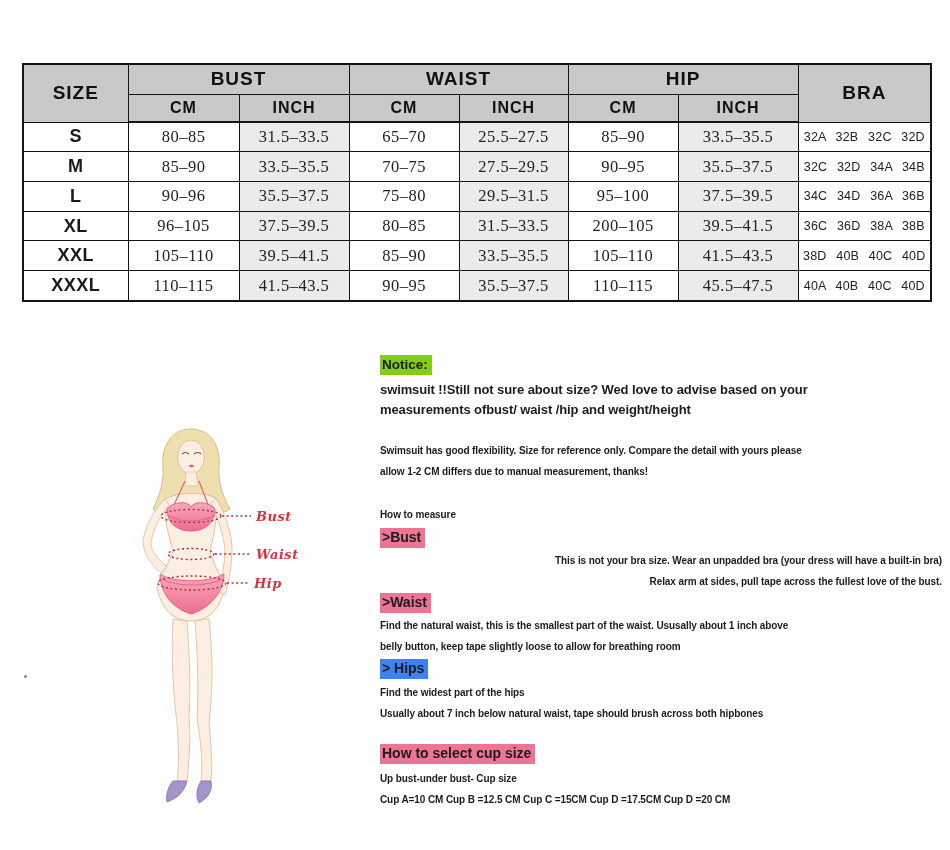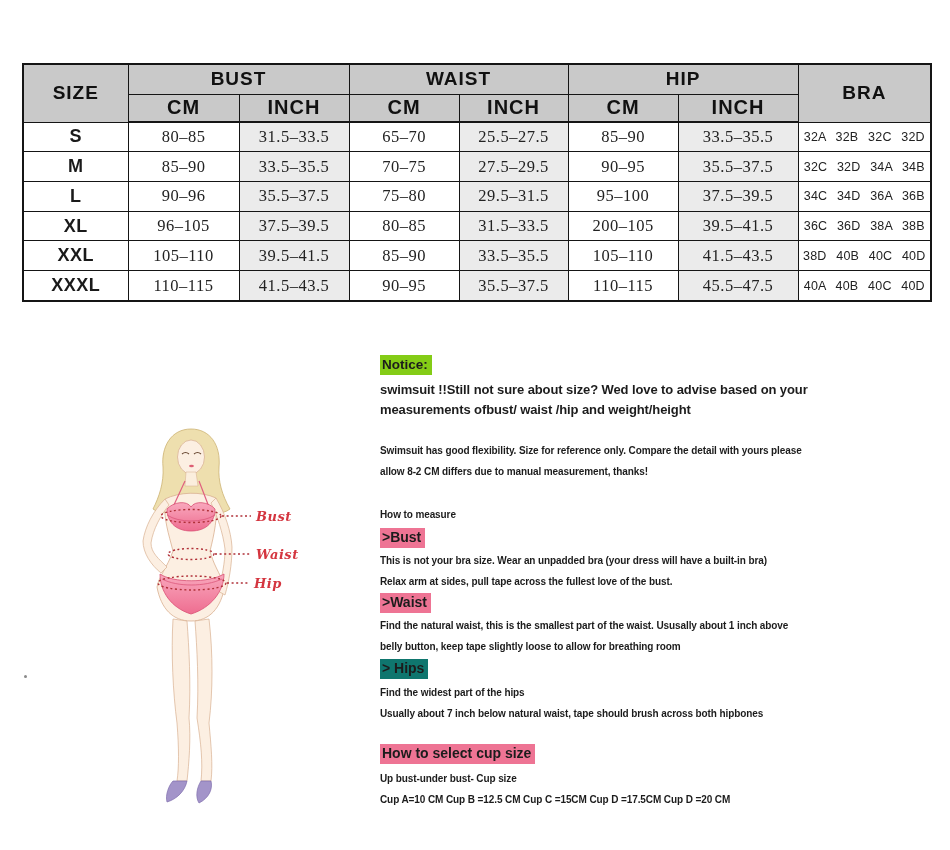--- a/index.html
+++ b/index.html
@@ -26,21 +26,21 @@
     padding:0; overflow:hidden;
   }
   .size-chart thead th {
     background:#c9c9c9;
     font-family:"Liberation Sans", sans-serif;
     font-weight:600; font-size:19px; letter-spacing:1px;
     color:#111;
   }
   .size-chart thead tr.top    { height:30px; }
   .size-chart thead tr.sub    { height:28px; }
-  .size-chart thead tr.sub th { font-size:20px; border-bottom:2px solid #151515; }
+  .size-chart thead tr.sub th { font-size:16px; border-bottom:2px solid #151515; }
   .size-chart thead th.span2  { border-bottom:1px solid #151515; }
   .size-chart tbody td.size {
     font-weight:600; font-size:18px; letter-spacing:0.5px;
   }
   .size-chart tbody td.num {
     font-family:"Liberation Serif", serif;
     font-size:16.5px; letter-spacing:0.5px; color:#222;
   }
   .size-chart td.inch { background:#ebebeb; }
   .size-chart tbody td.bra {
@@ -68,21 +68,21 @@
   .big    { font-size:13px;   line-height:20px; letter-spacing:-0.1px; }
   .small  { font-size:10px; line-height:21px; letter-spacing:-0.1px; }
   .hrow   { line-height:17px; }
   .hl     { display:inline-block; padding:1px 4px 2px 2px; }
   .h-notice { font-size:13.5px; margin:3px 0 5px; }
   .h-sec    { font-size:14px; }
 
   .para2            { margin-top:20px; }
   .row-howmeasure   { margin-top:22px; }
   .row-bust-h       { margin-top:3px; }
-  .bust-lines       { margin-top:2px; }
+  .bust-lines       { margin-top:2px;text-align:right; }
   .row-waist-h      { margin-top:1px; }
   .waist-lines      { margin-top:2px; }
   .row-hips-h       { margin-top:2px; }
   .hips-lines       { margin-top:3px; }
   .row-cup-h        { margin-top:20px; }
   .cup-lines        { margin-top:4px; }
 </style>
 </head>
 <body>
 
@@ -235,21 +235,21 @@
   <div class="hrow h-notice">
     <span class="hl" style="background:#84cc16">Notice:</span>
   </div>
   <div>
     <div class="line big">swimsuit !!Still not sure about size? Wed love to advise based on your</div>
     <div class="line big">measurements ofbust/ waist /hip and weight/height</div>
   </div>
 
   <div class="para2">
     <div class="line small">Swimsuit has good flexibility. Size for reference only. Compare the detail with yours please</div>
-    <div class="line small">allow 8-2 CM differs due to manual measurement, thanks!</div>
+    <div class="line small">allow 1-2 CM differs due to manual measurement, thanks!</div>
   </div>
 
   <div class="line small row-howmeasure">How to measure</div>
 
   <div class="hrow h-sec row-bust-h">
     <span class="hl" style="background:#ee7494">&gt;Bust</span>
   </div>
   <div class="bust-lines">
     <div class="line small">This is not your bra size. Wear an unpadded bra (your dress will have a built-in bra)</div>
     <div class="line small">Relax arm at sides, pull tape across the fullest love of the bust.</div>
@@ -257,21 +257,21 @@
 
   <div class="hrow h-sec row-waist-h">
     <span class="hl" style="background:#ee7494">&gt;Waist</span>
   </div>
   <div class="waist-lines">
     <div class="line small">Find the natural waist, this is the smallest part of the waist. Ususally about 1 inch above</div>
     <div class="line small">belly button, keep tape slightly loose to allow for breathing room</div>
   </div>
 
   <div class="hrow h-sec row-hips-h">
-    <span class="hl" style="background:#0f766e">&gt; Hips</span>
+    <span class="hl" style="background:#3b82f6">&gt; Hips</span>
   </div>
   <div class="hips-lines">
     <div class="line small">Find the widest part of the hips</div>
     <div class="line small">Usually about 7 inch below natural waist, tape should brush across both hipbones</div>
   </div>
 
   <div class="hrow h-sec row-cup-h">
     <span class="hl" style="background:#ee7494">How to select cup size</span>
   </div>
   <div class="cup-lines">

